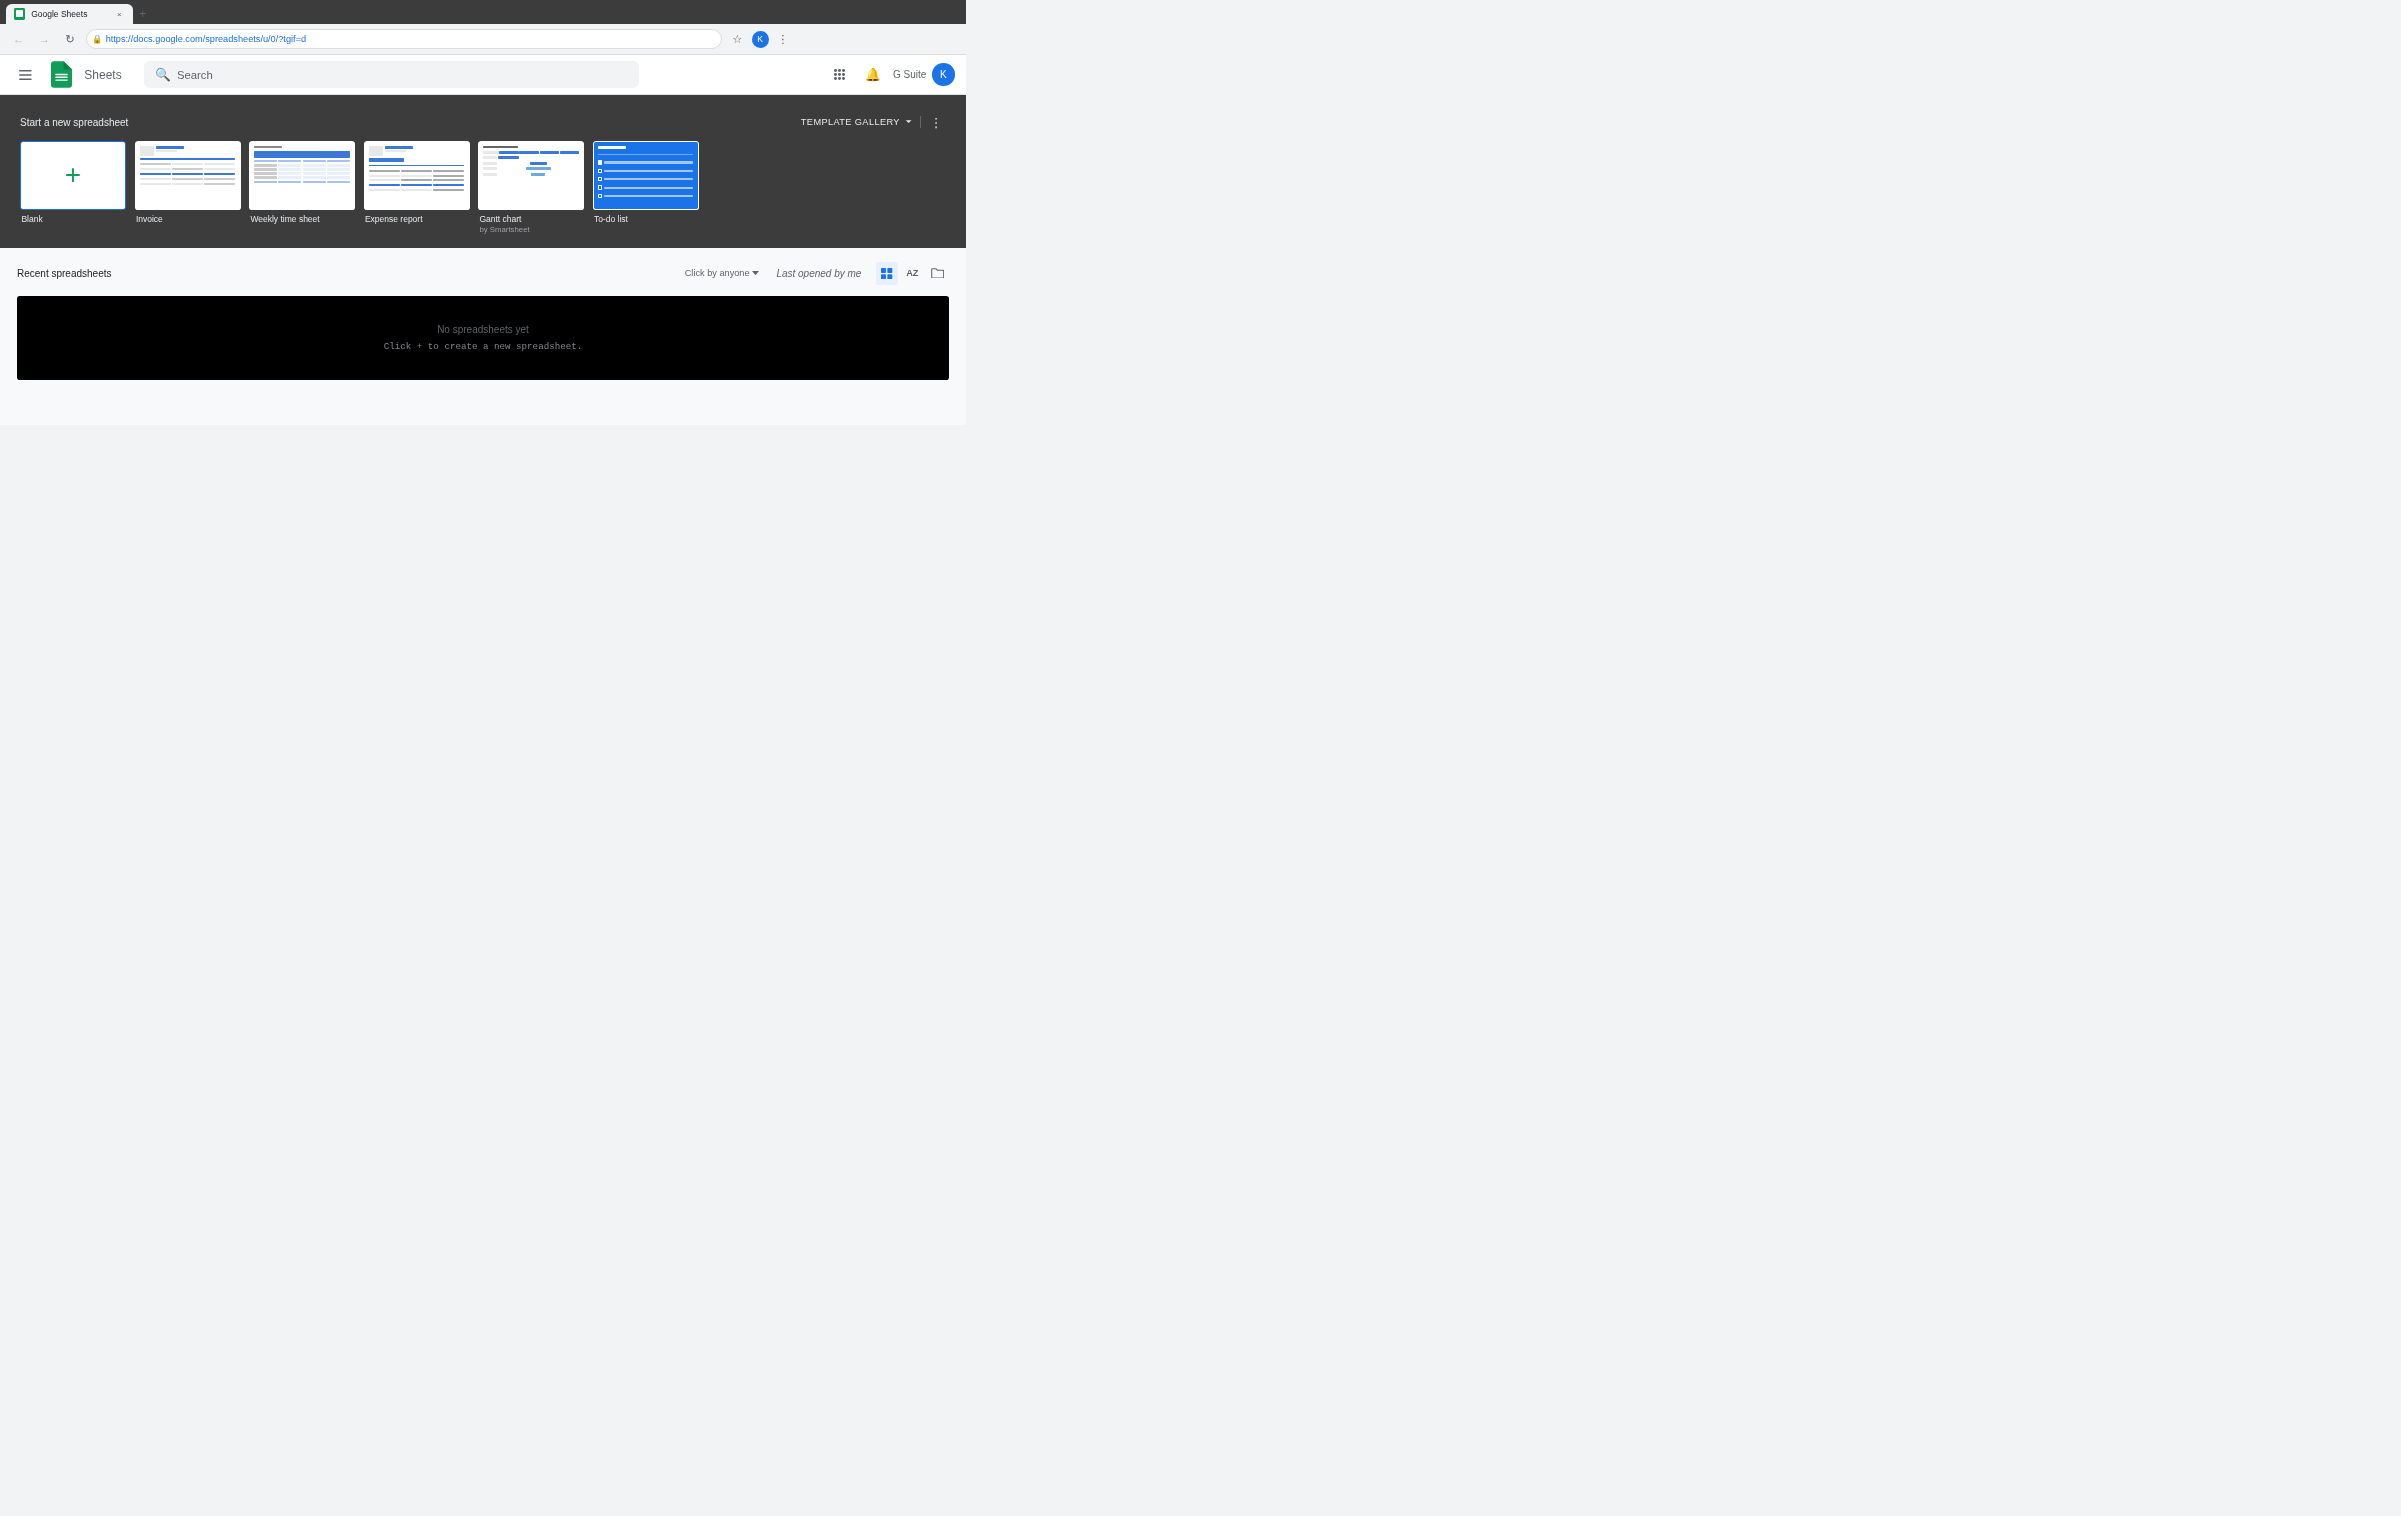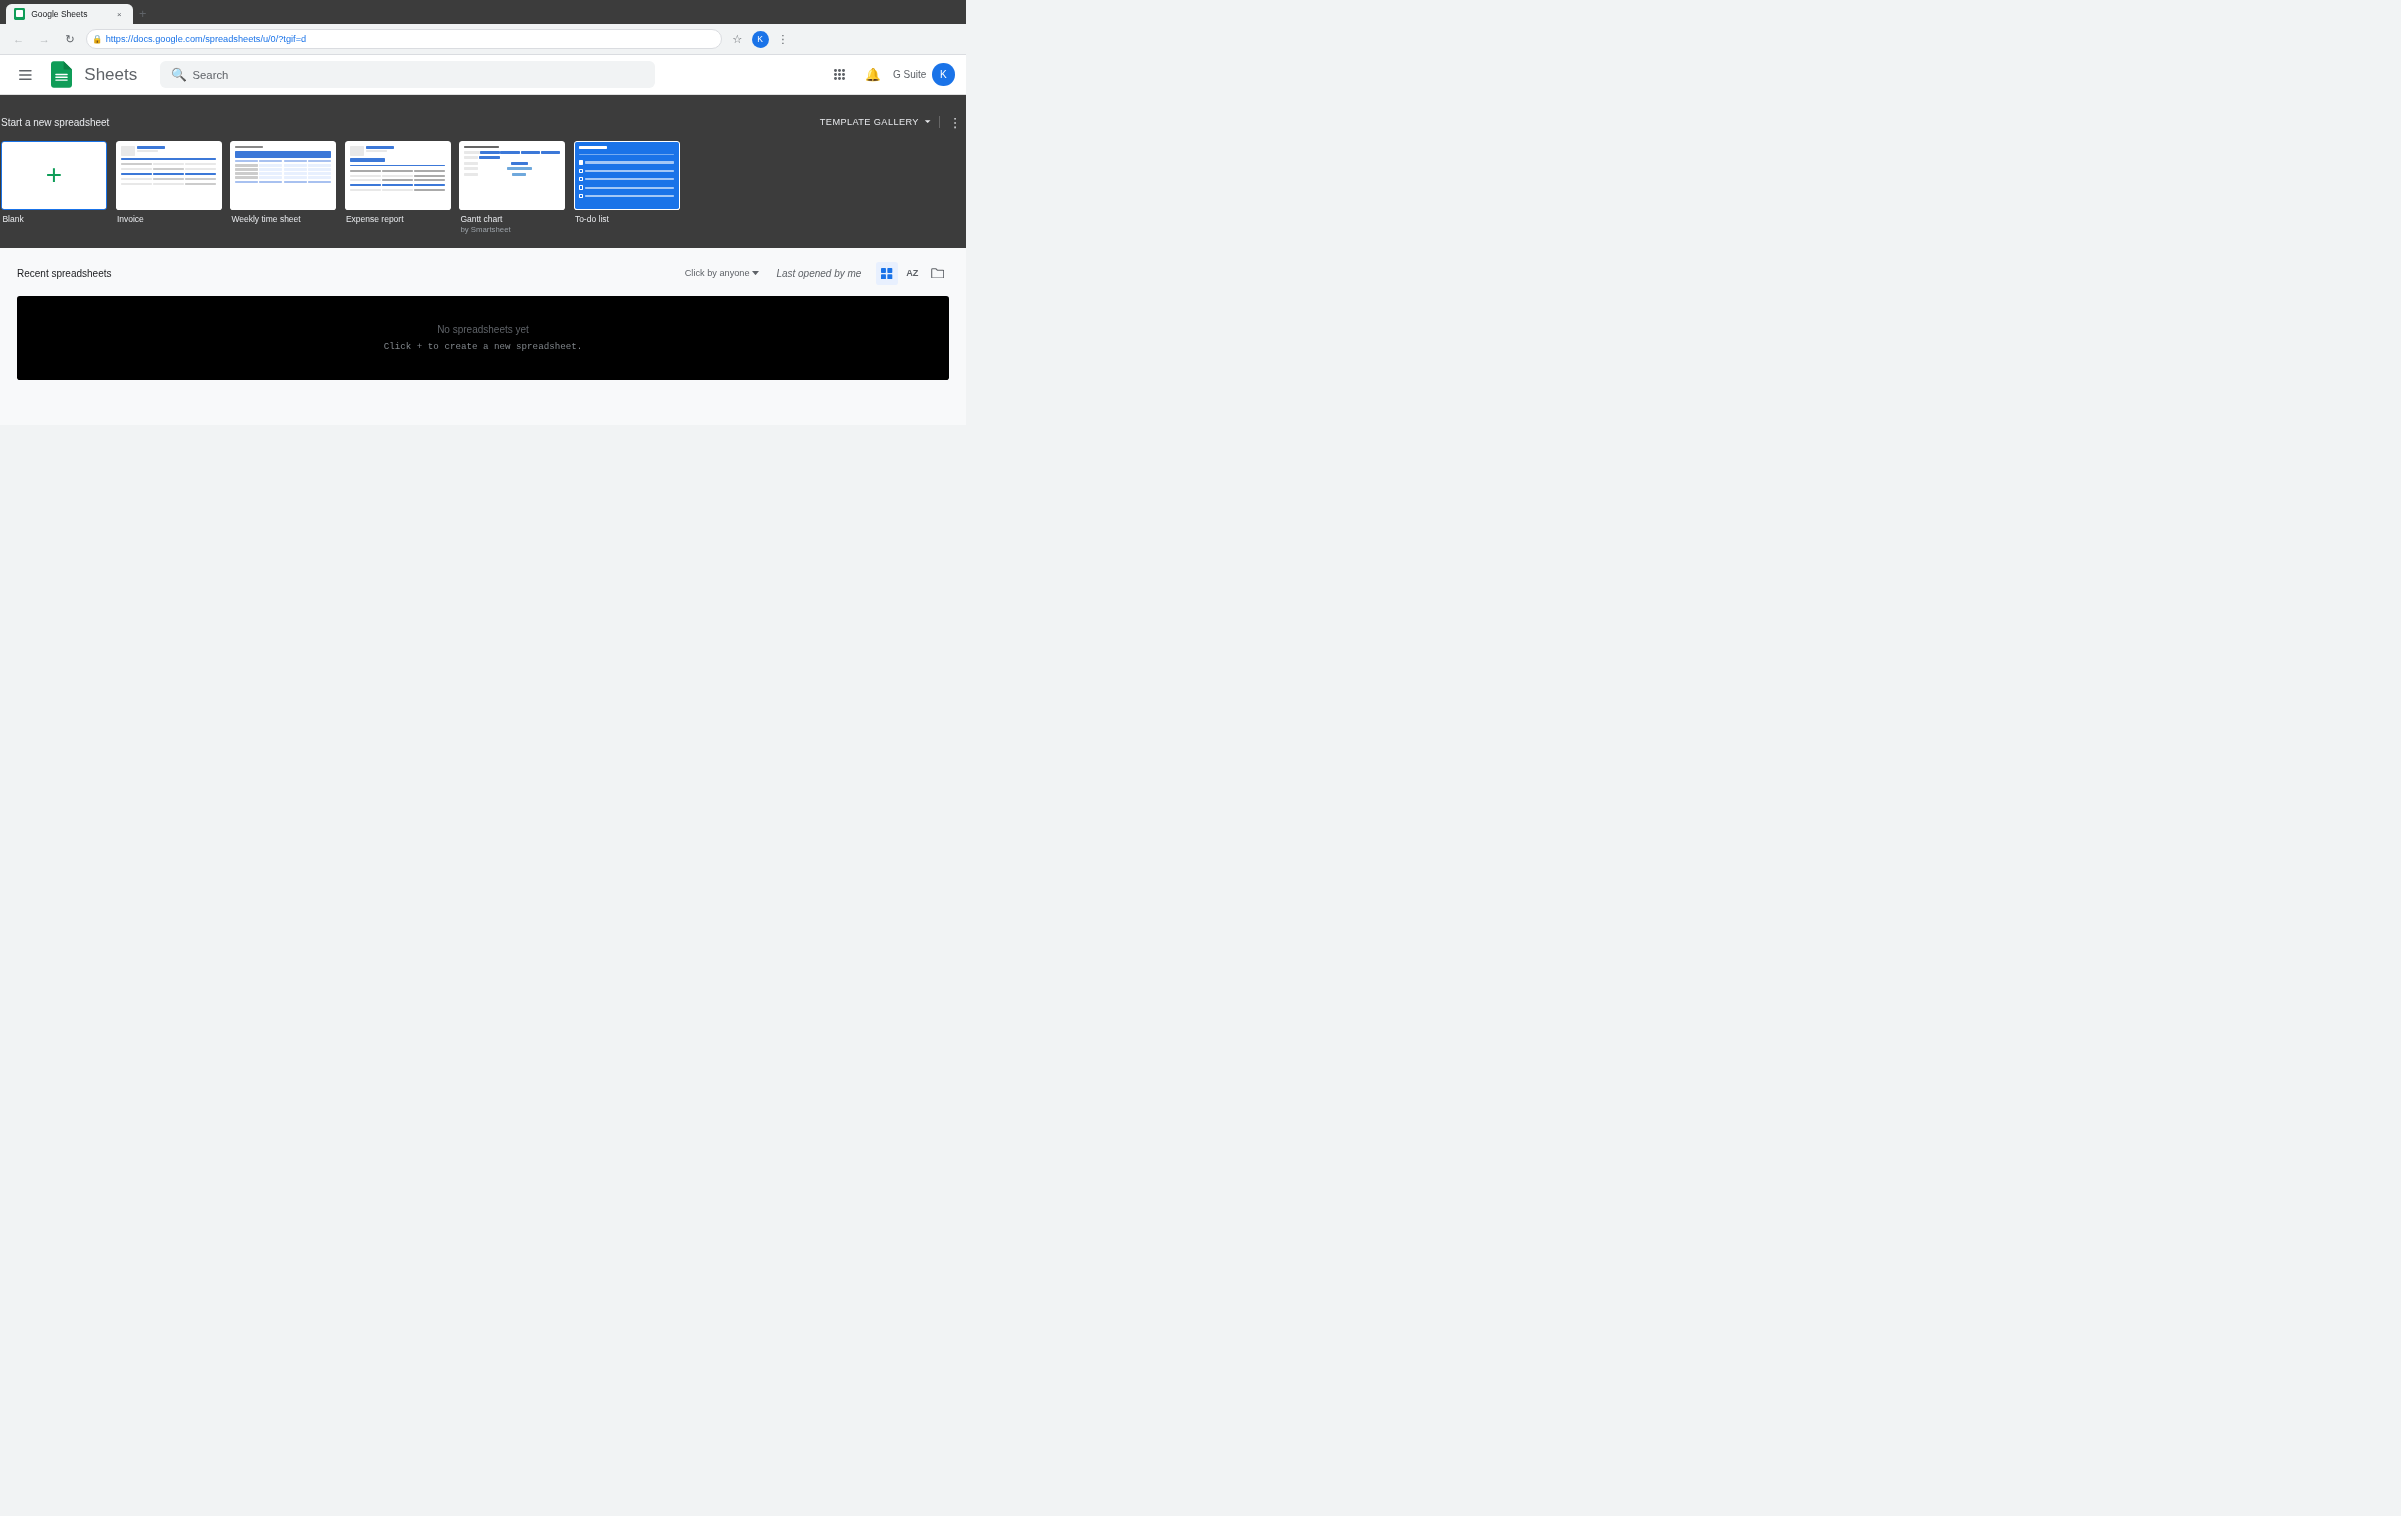--- a/index.html
+++ b/index.html
@@ -143,21 +143,21 @@
       cursor: pointer;
     }
     .app-logo {
       width: 28px;
       height: 28px;
       display: flex;
       align-items: center;
       justify-content: center;
     }
     .app-name {
-      font-size: 17px;
+      font-size: 12px;
       color: #5f6368;
       font-weight: 400;
     }
     .search-box {
       flex: 1;
       max-width: 495px;
       height: 27px;
       background: #f1f3f4;
       border-radius: 5.7px;
       display: flex;
@@ -218,21 +218,21 @@
       font-weight: 500;
     }
 
     
     .main-content {
       background: #3c3c3c;
       padding: 17px 0 14px 0;
     }
 
     .start-section {
-      padding: 0 1px;
+      padding: 0 20px;
     }
 
     .section-header {
       display: flex;
       align-items: center;
       justify-content: space-between;
       margin-bottom: 8.5px;
     }
     .section-title {
       font-size: 10px;

